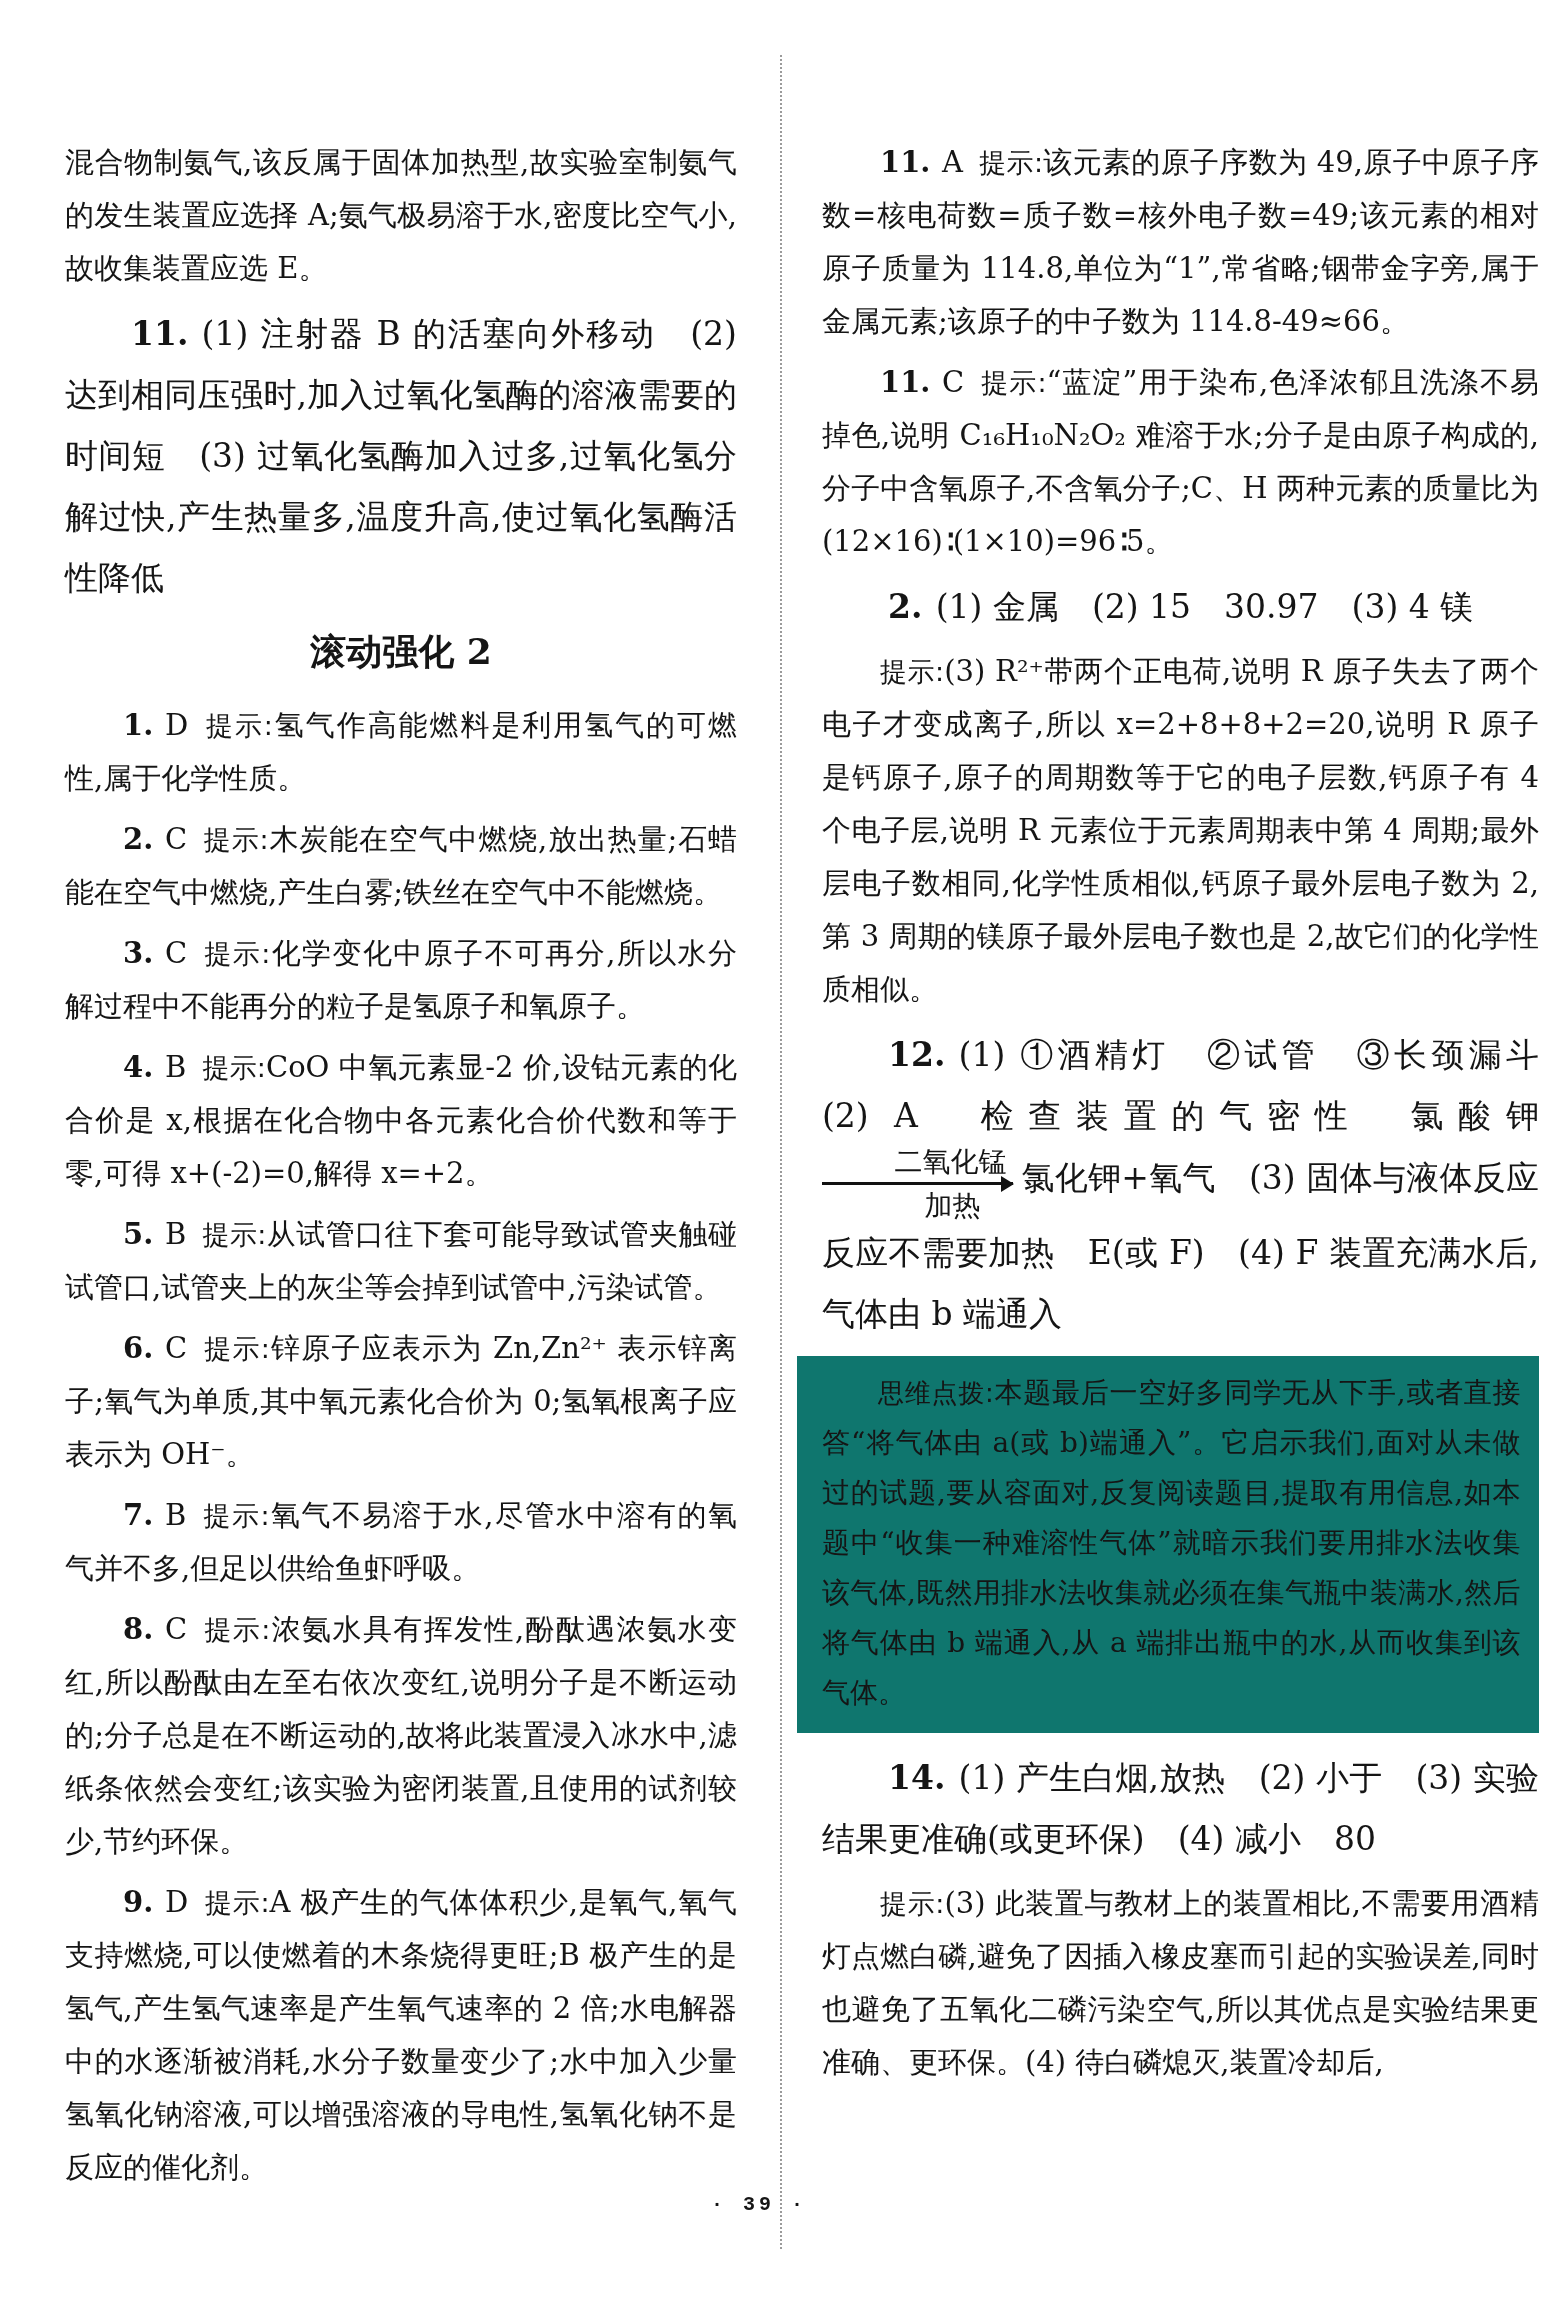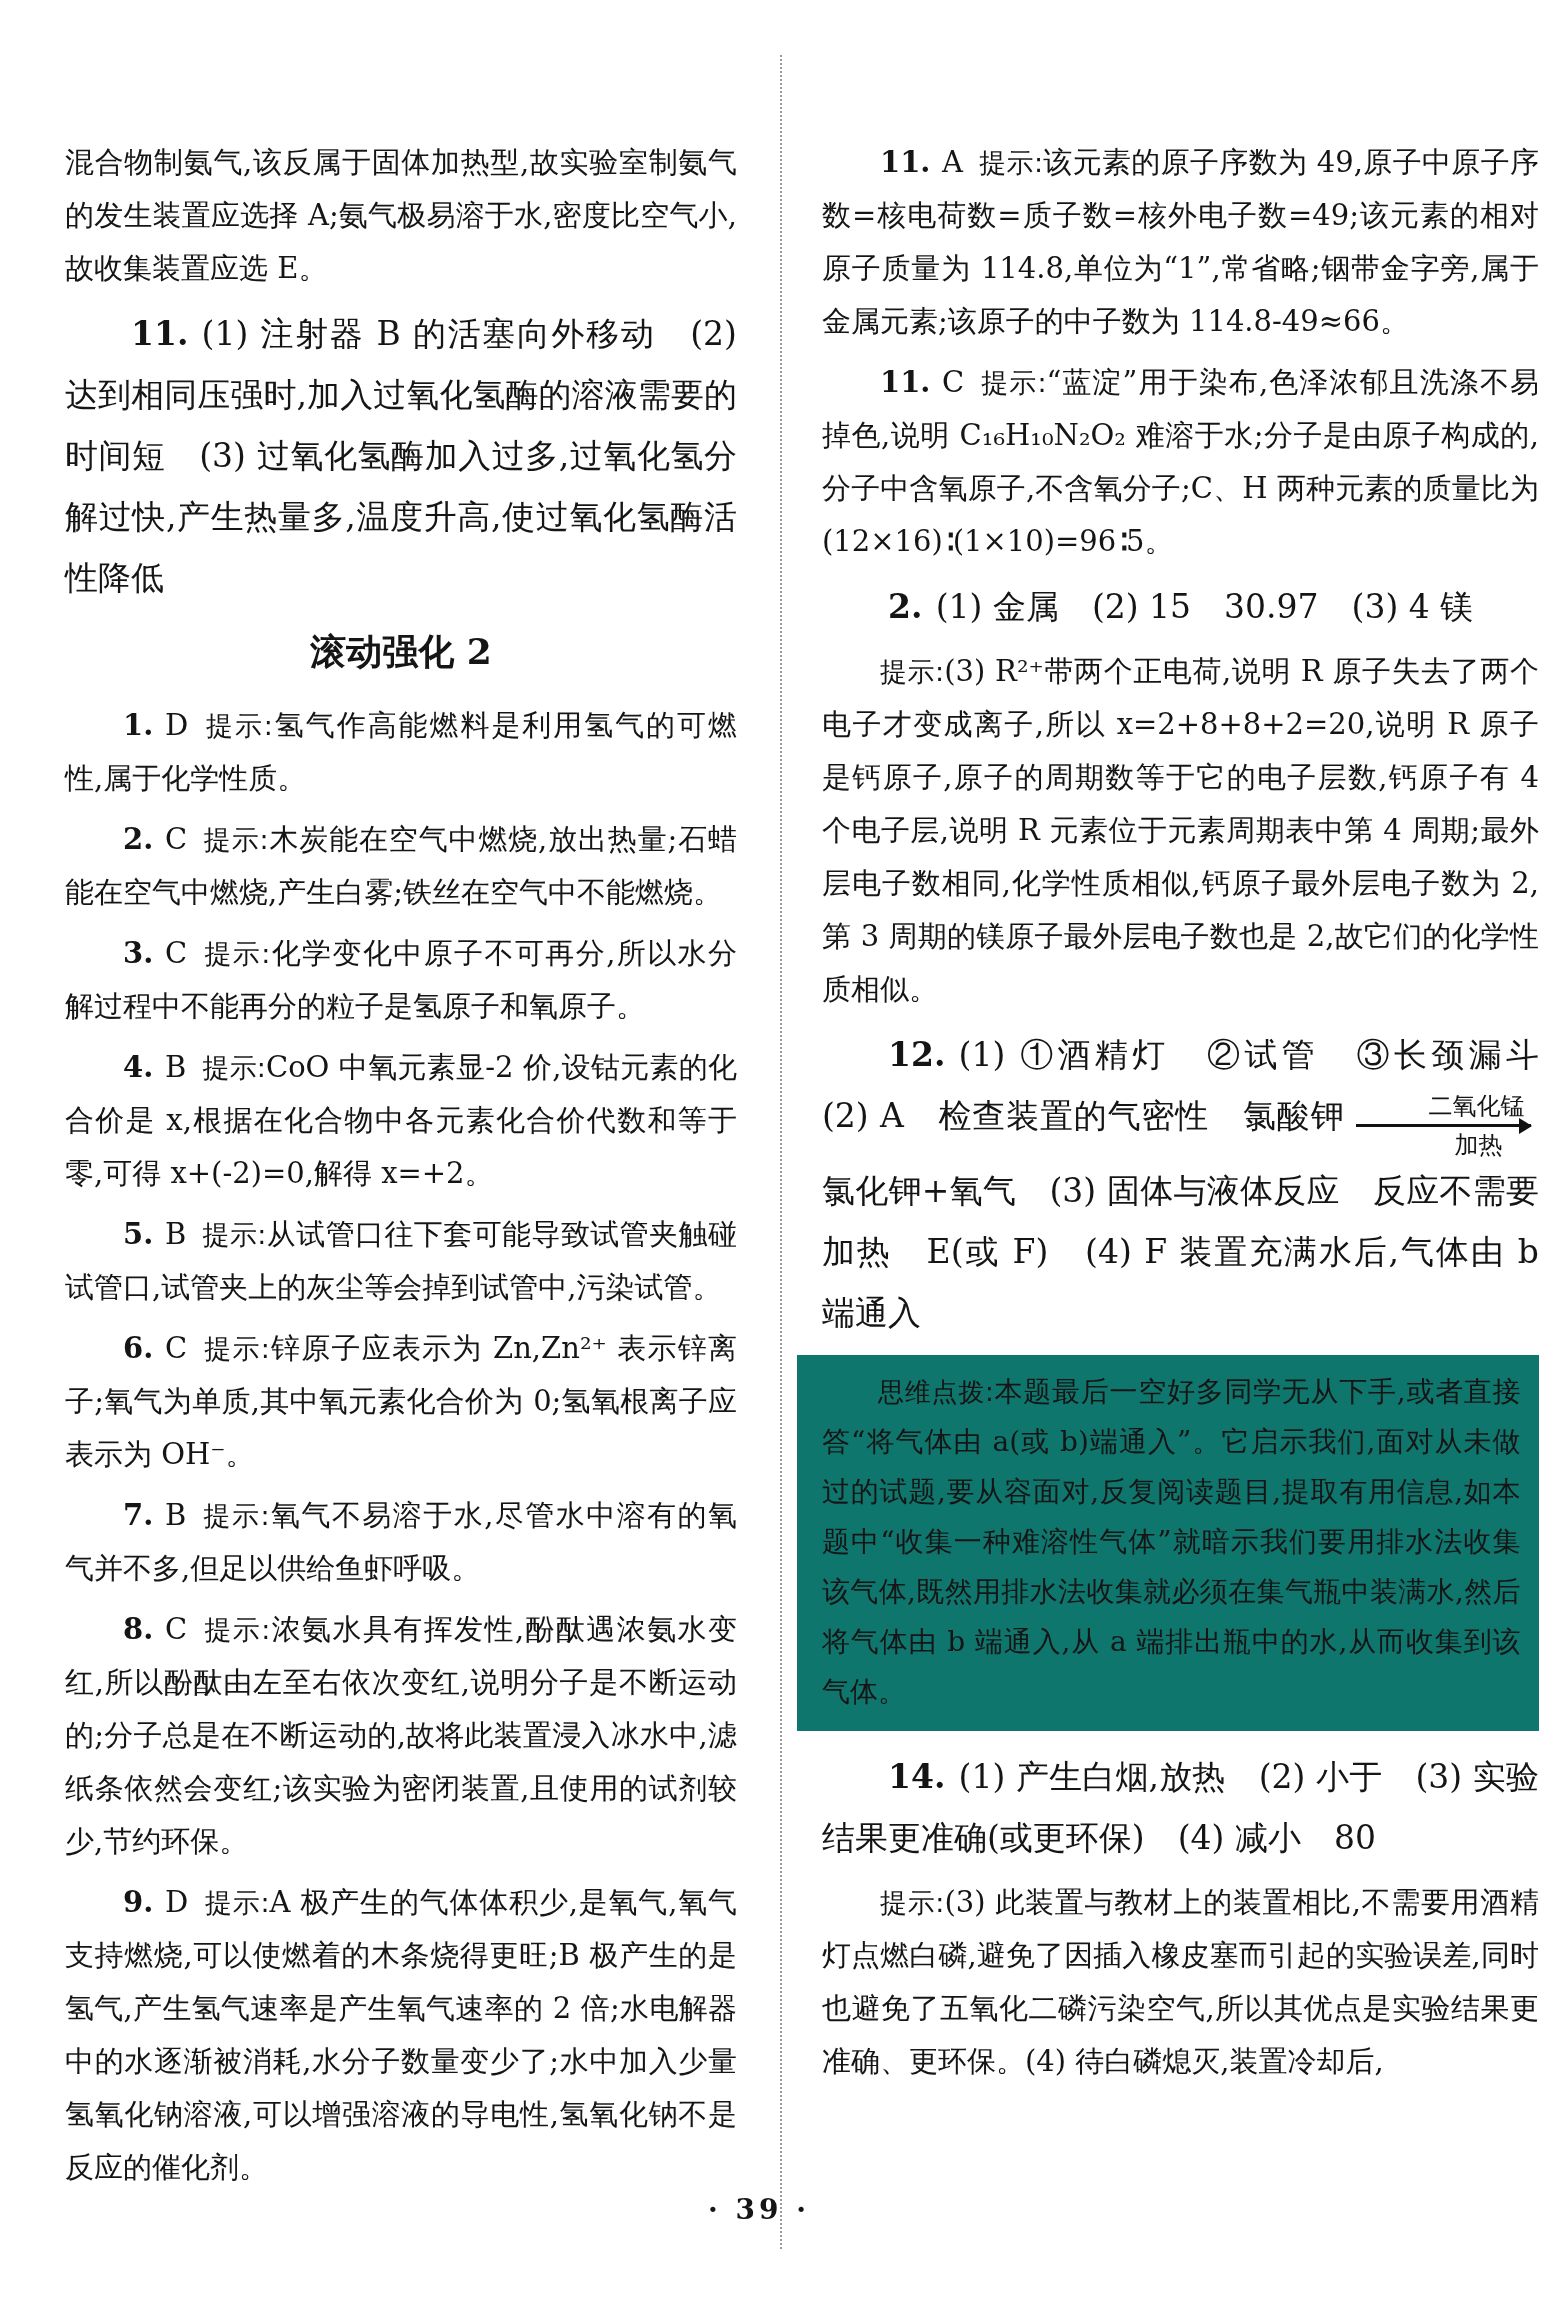--- a/index.html
+++ b/index.html
@@ -31,25 +31,25 @@
     margin:12px 0 14.5px -25px;
     padding:12px 18.4px 14.5px 25px;
     font-size:28px;line-height:50px;
   }
   .divider{
     position:absolute;left:780px;top:55px;height:2194px;width:0;
     border-left:2.6px dotted #9b9b9b;
   }
   .footer{
     position:absolute;left:759px;top:2193px;transform:translateX(-50%);
-    font-size:28px;font-weight:bold;letter-spacing:4px;
+    font-size:20px;font-weight:bold;letter-spacing:4px;font-family:Liberation Mono, monospace;
   }
   .rxn{
     display:inline-block;text-align:center;vertical-align:-26px;
-    margin:0 8px 0 0;font-size:24px;line-height:1.15;
+    margin:0 8px 0 0;font-size:28px;line-height:1.15;
   }
   .rxn .above{display:block;padding:0 6.6px;}
   .rxn .shaft{display:block;position:relative;height:2.6px;background:#111;margin:4px 0 5.3px;}
   .rxn .shaft::after{
     content:'';position:absolute;right:-1.3px;top:-6.6px;width:0;height:0;
     border-left:13px solid #111;border-top:8px solid transparent;border-bottom:8px solid transparent;
   }
   .rxn .below{display:block;text-align:center;padding-left:4px;}
 </style>
 </head>

